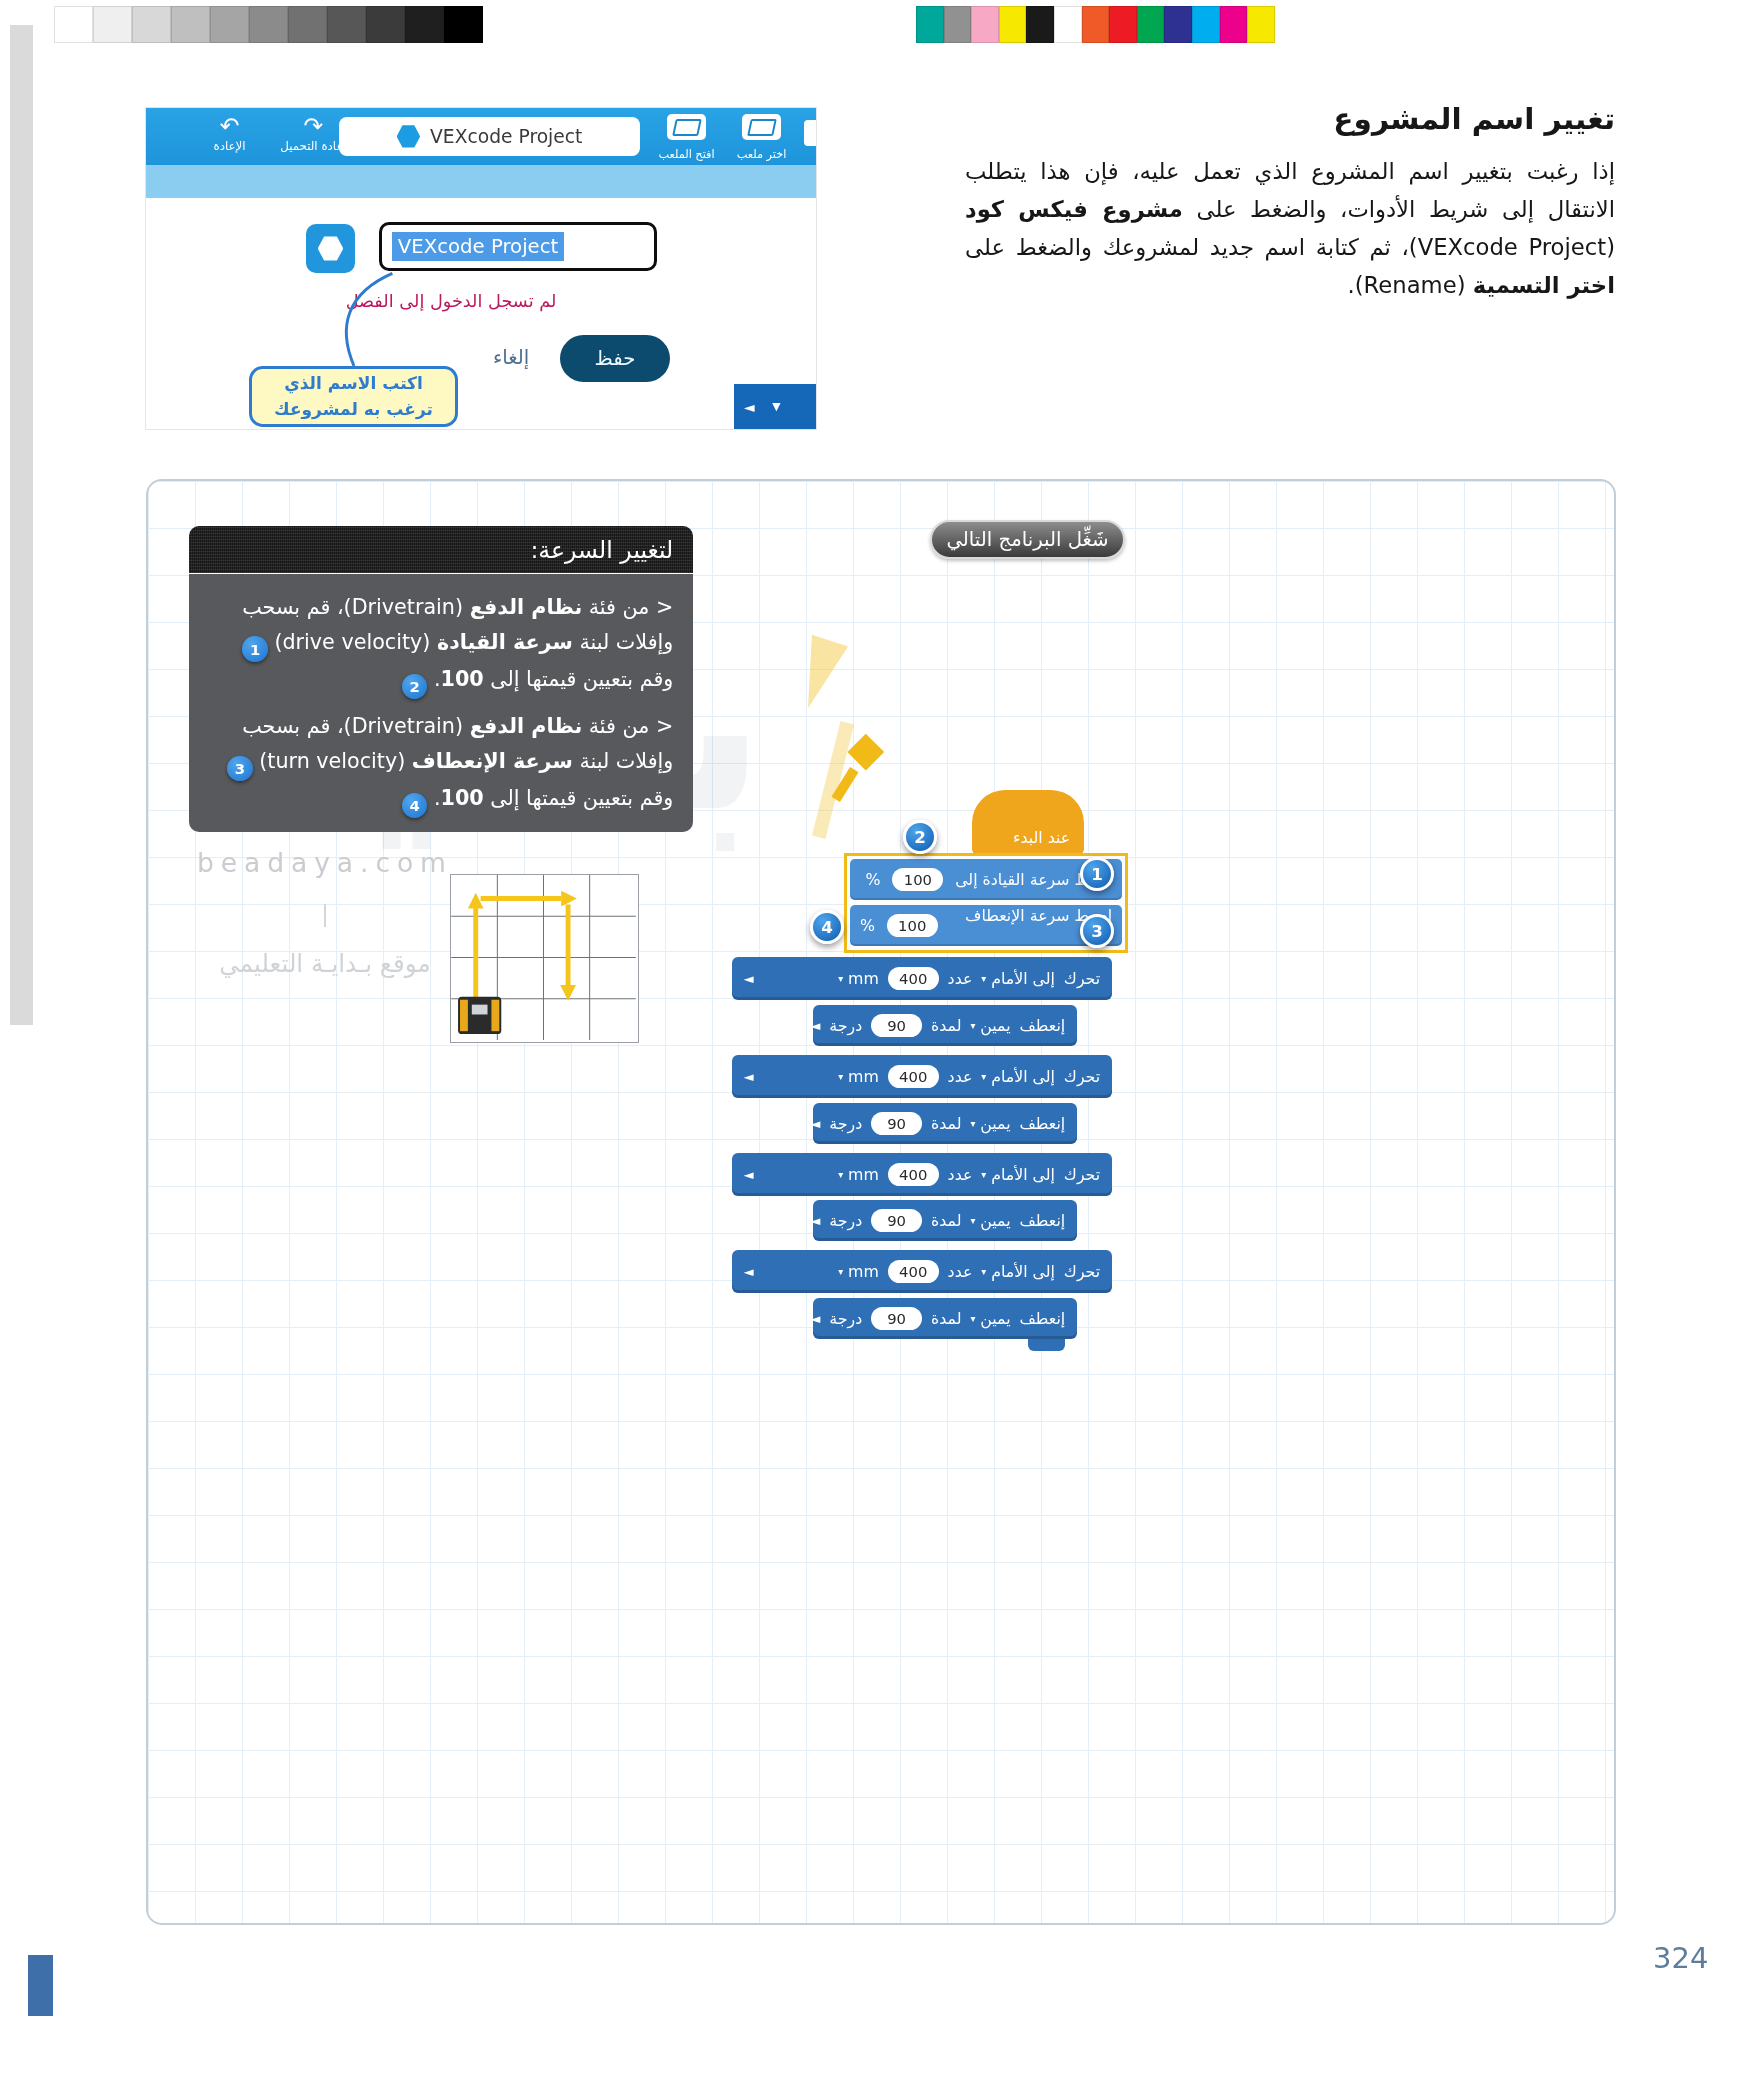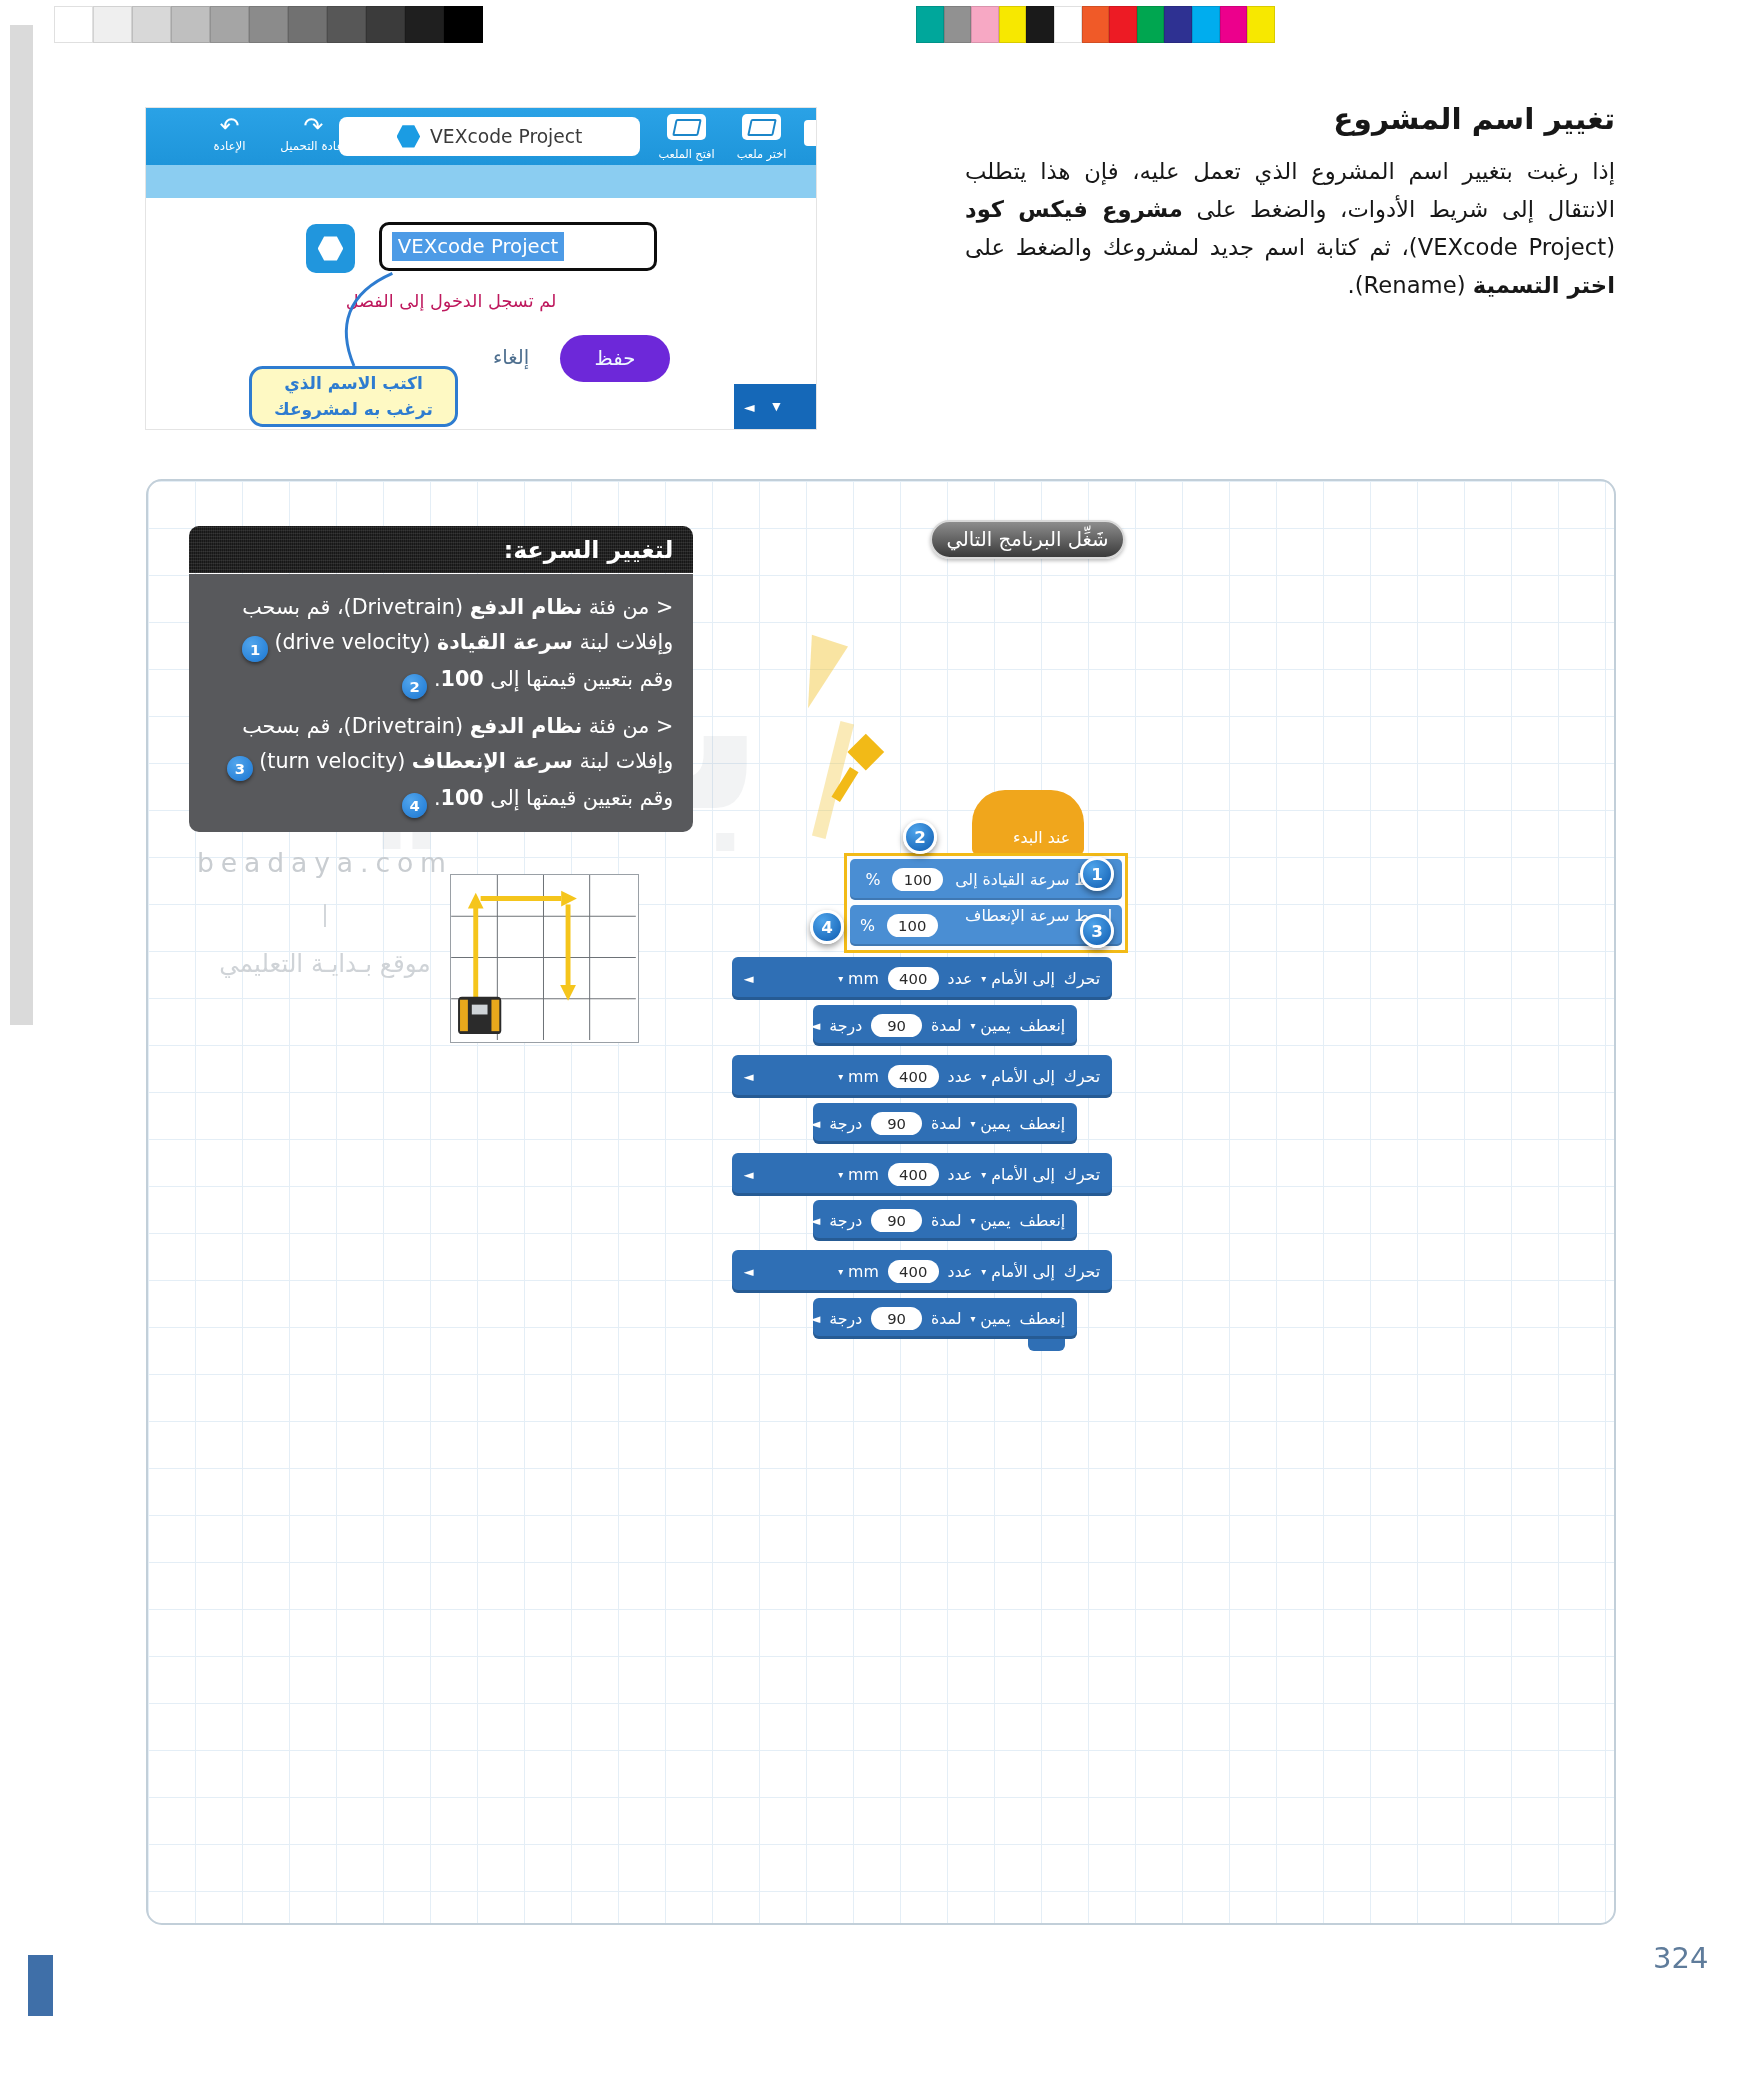--- a/index.html
+++ b/index.html
@@ -38,21 +38,21 @@
   #tb-cut{position:absolute;left:658px;top:11.8px;width:11.8px;height:26.6px;background:#fff;border-radius:3.9px 0 0 3.9px;}
   #shot-band{position:absolute;left:0;top:57px;width:670px;height:33px;background:#8bcdf1;}
   #dlg-hex{position:absolute;left:160px;top:116px;width:49px;height:49px;background:#2196dd;border-radius:9.9px;
            display:flex;align-items:center;justify-content:center;}
   #dlg-hex .hex{background:#fff;width:25.6px;height:25.6px;}
   #dlg-input{position:absolute;left:233px;top:114px;width:278px;height:49px;border:3px solid #0d0d0d;border-radius:9.9px;
              background:#fff;display:flex;align-items:center;padding:0 9.9px;box-sizing:border-box;}
   #dlg-input .sel{background:#4d9be6;color:#fff;font-size:19.7px;padding:3px 5.9px;white-space:nowrap;}
   #dlg-status{position:absolute;left:185px;top:183px;width:240px;text-align:center;color:#be185d;font-size:17.7px;direction:rtl;}
   #dlg-cancel{position:absolute;left:347px;top:238px;font-size:19.7px;color:#4e6f8f;direction:rtl;cursor:default;}
-  #dlg-save{position:absolute;left:414px;top:227px;width:110px;height:47px;border-radius:23.6px;background:#6d28d9;
+  #dlg-save{position:absolute;left:414px;top:227px;width:110px;height:47px;border-radius:23.6px;background:#0c4a6e;
             color:#eef8ff;font-size:19.7px;display:flex;align-items:center;justify-content:center;}
   #dlg-mini{position:absolute;left:588px;top:276px;width:82px;height:45px;background:#1568b8;color:#fff;
             display:flex;align-items:center;gap:17.7px;padding:0 9.9px;box-sizing:border-box;}
   #dlg-mini .tri{font-size:13.8px;}
   #dlg-mini .caret{font-size:10.8px;}
   #callout{position:absolute;left:103px;top:258px;width:209px;height:61px;border:3px solid var(--callout_blue,#2e7cd0);
            border-radius:13.8px;background:#fef9c3;color:var(--callout_blue,#2e7cd0);font-size:17px;font-weight:bold;
            display:flex;align-items:center;justify-content:center;text-align:center;direction:rtl;line-height:25.6px;
            padding:0 7.9px;box-sizing:border-box;}
   #connector{position:absolute;left:0;top:0;pointer-events:none;}
@@ -68,21 +68,21 @@
   #wm-pen2{position:absolute;left:678px;top:240px;width:13.8px;height:118px;background:rgba(242,196,48,.35);transform:rotate(14deg);}
   #wm-line{position:absolute;left:49px;top:366px;display:flex;gap:21.7px;align-items:center;color:#c9cdd1;flex-direction:column;}
   #wm-latin{font-size:26.6px;letter-spacing:6.9px;}
   #wm-sep{font-size:23.6px;color:#d2d6da;}
   #wm-ar{font-size:24.6px;letter-spacing:2px;color:#cfd3d7;direction:rtl;}
   #run-badge{position:absolute;left:782px;top:39px;width:195px;height:39px;border-radius:19.7px;
              background:linear-gradient(#8d8d8d,#3a3a3a);border:2px solid #d9d9d9;color:#fff;font-size:19.7px;
              display:flex;align-items:center;justify-content:center;direction:rtl;box-sizing:border-box;
              box-shadow:0 2px 3.9px rgba(0,0,0,.25);}
   #speed-head{position:absolute;left:41px;top:45px;width:504px;height:47px;border-radius:9.9px 9.9px 0 0;
-              color:#fff;font-size:23.6px;font-weight:bold;direction:rtl;display:flex;align-items:center;
+              color:#fff;font-size:23.6px;font-weight:normal;direction:rtl;display:flex;align-items:center;
               padding:0 19.7px;box-sizing:border-box;background-color:#171717;
               background-image:repeating-linear-gradient(0deg,rgba(255,255,255,.08) 0 1px,transparent 1px 3px),
                                repeating-linear-gradient(90deg,rgba(255,255,255,.06) 0 1px,transparent 1px 2px);}
   #speed-body{position:absolute;left:41px;top:93px;width:504px;background:#58595c;border-radius:0 0 9.9px 9.9px;
               color:#fff;padding:15.8px 19.7px 13.8px;box-sizing:border-box;direction:rtl;text-align:right;
               font-size:20.7px;line-height:35px;}
   .bullet{margin:0 0 9.9px;}
   .bullet:last-child{margin-bottom:0;}
   .bullet strong{font-weight:bold;}
   .nb{display:inline-flex;width:25.6px;height:25.6px;border-radius:50%;

